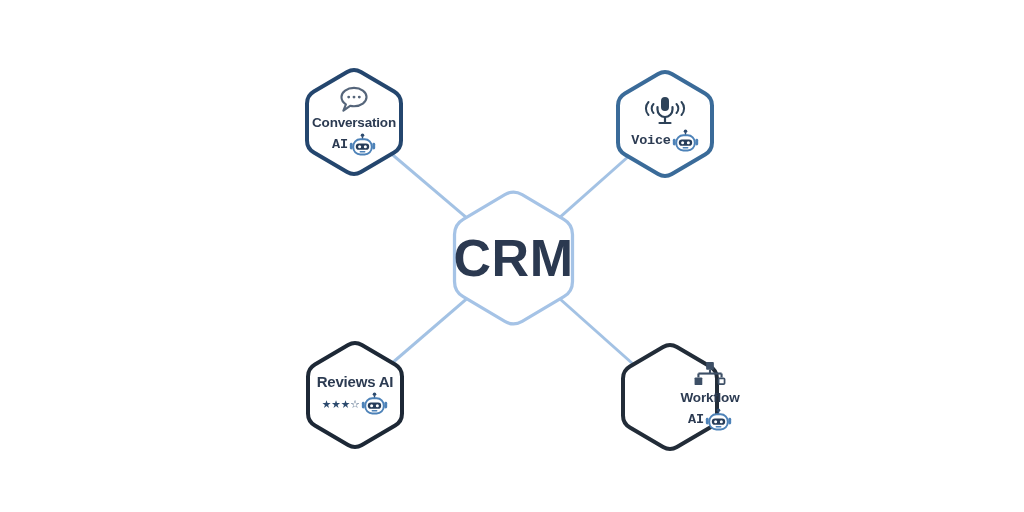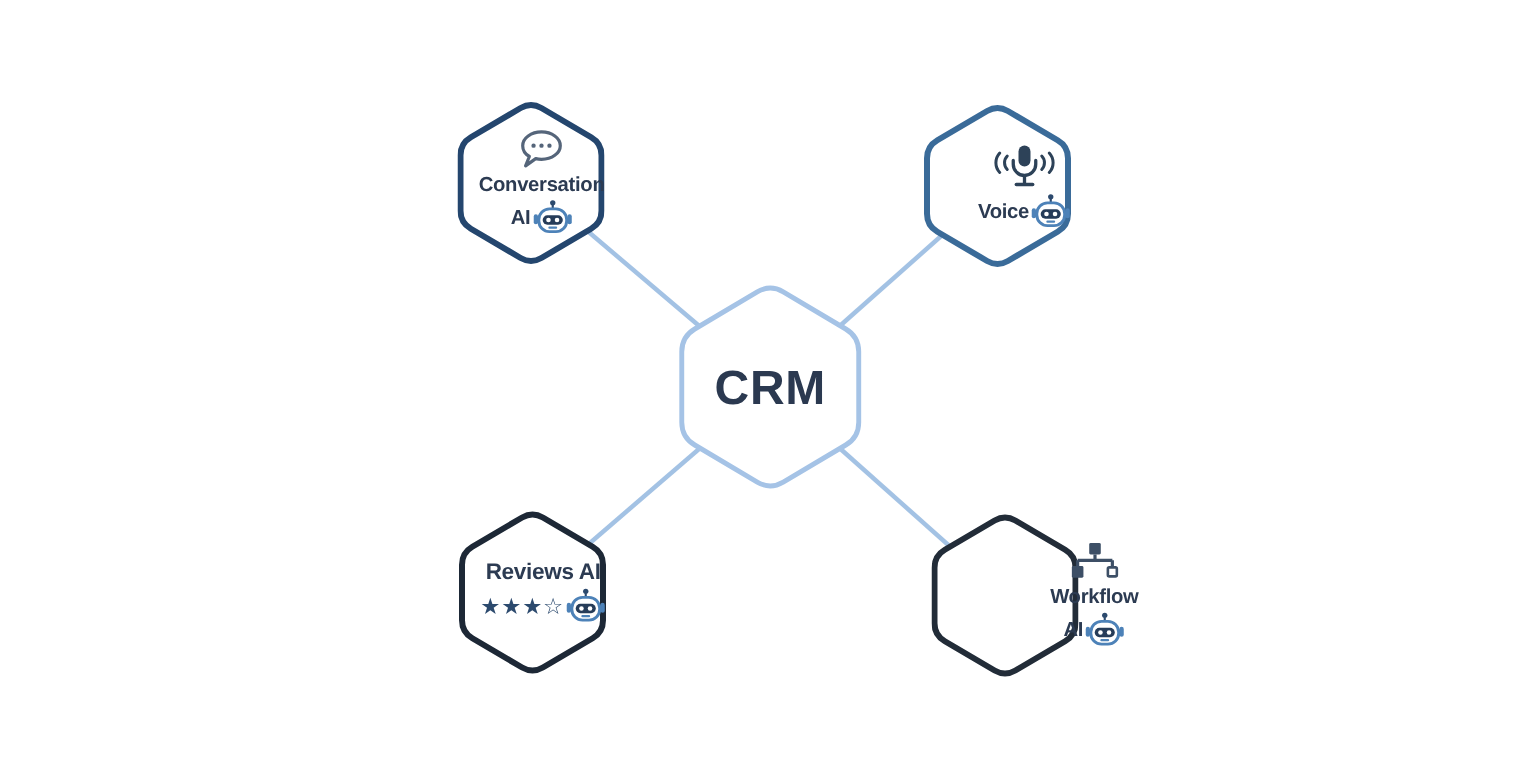--- a/index.html
+++ b/index.html
@@ -3,37 +3,37 @@
 <meta charset="utf-8">
 <style>
   html,body{margin:0;padding:0;background:#ffffff;}
   #canvas{
     position:relative;width:1024px;height:512px;background:#ffffff;overflow:hidden;
     font-family:"Liberation Sans","DejaVu Sans",sans-serif;
   }
   #connectors{position:absolute;left:0;top:0;z-index:0;}
   .node{
     position:absolute;z-index:1;display:flex;flex-direction:column;
-    align-items:flex-end;justify-content:center;text-align:center;
+    align-items:center;justify-content:center;text-align:center;
   }
   .node .hex{position:absolute;left:0;top:0;}
   .node .content{
     position:relative;z-index:2;display:flex;flex-direction:column;
     align-items:center;justify-content:center;gap:2px;
   }
   .node-label{
     color:#2c3b52;font-weight:bold;font-size:13.5px;line-height:1.15;
     letter-spacing:-0.2px;white-space:nowrap;
   }
-  .label-row{display:inline-flex;align-items:center;gap:1px;}
+  .label-row{display:inline-flex;align-items:center;gap:1px;font-family:Liberation Mono, monospace;}
   .stars{color:#2c4a6e;font-size:15px;line-height:1;letter-spacing:0.5px;white-space:nowrap;}
   #node-crm{align-items:center;justify-content:center;}
   .crm-label{
     position:relative;z-index:2;color:#2b3950;font-weight:bold;
-    font-size:32px;letter-spacing:0.5px;
+    font-size:52px;letter-spacing:0.5px;
   }
   .icon{display:block;}
 </style>
 </head>
 <body>
 
 <div id="canvas">
 
   <svg id="connectors" width="1024" height="512">
     <line x1="354" y1="122" x2="514" y2="258" stroke-width="3" stroke="#a3c2e4"></line>

